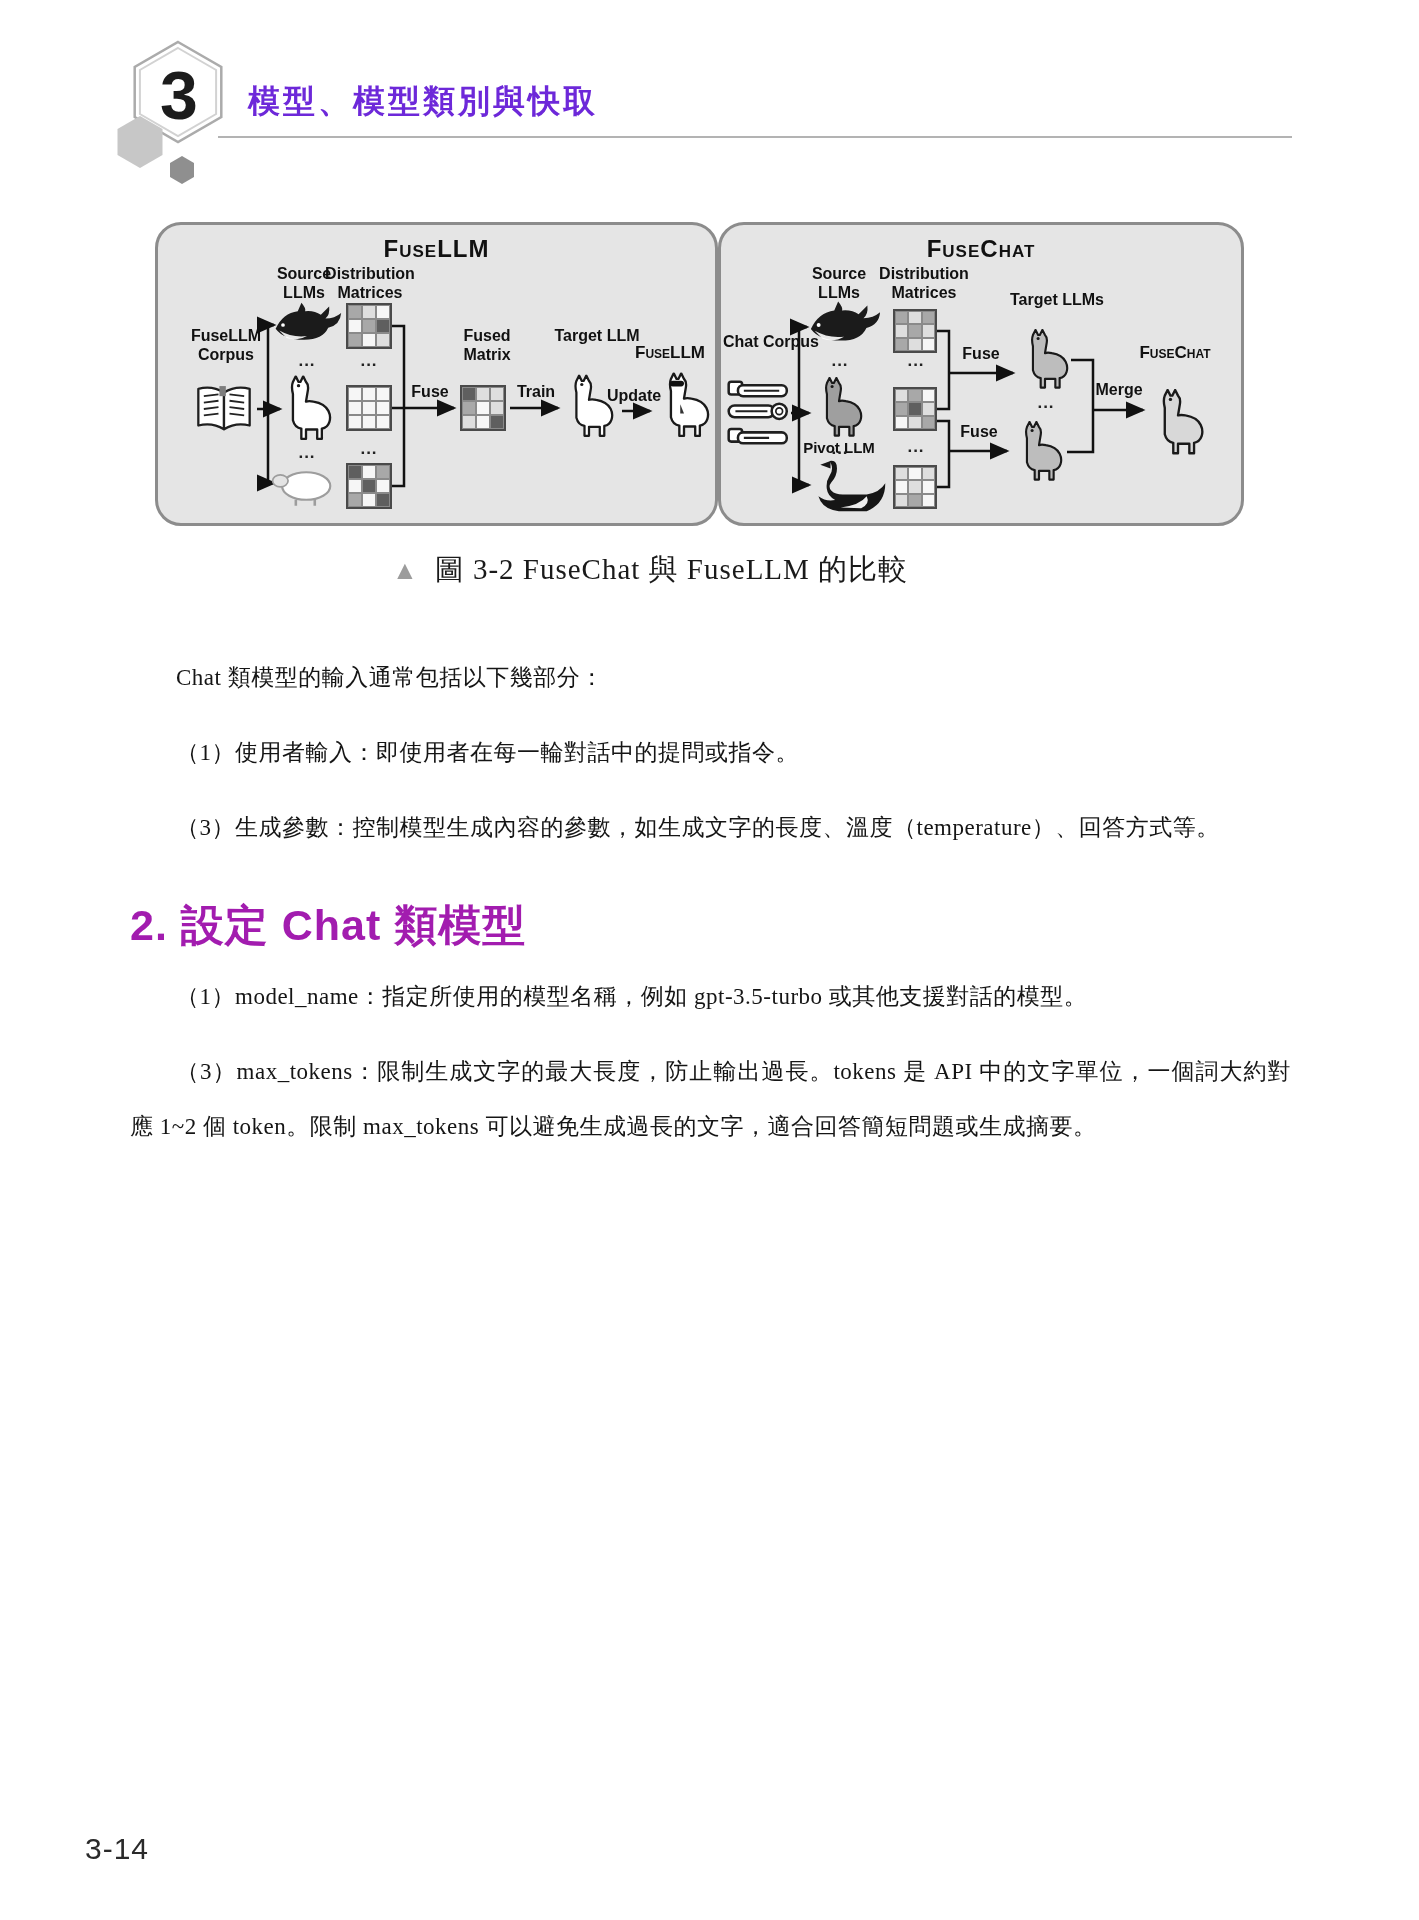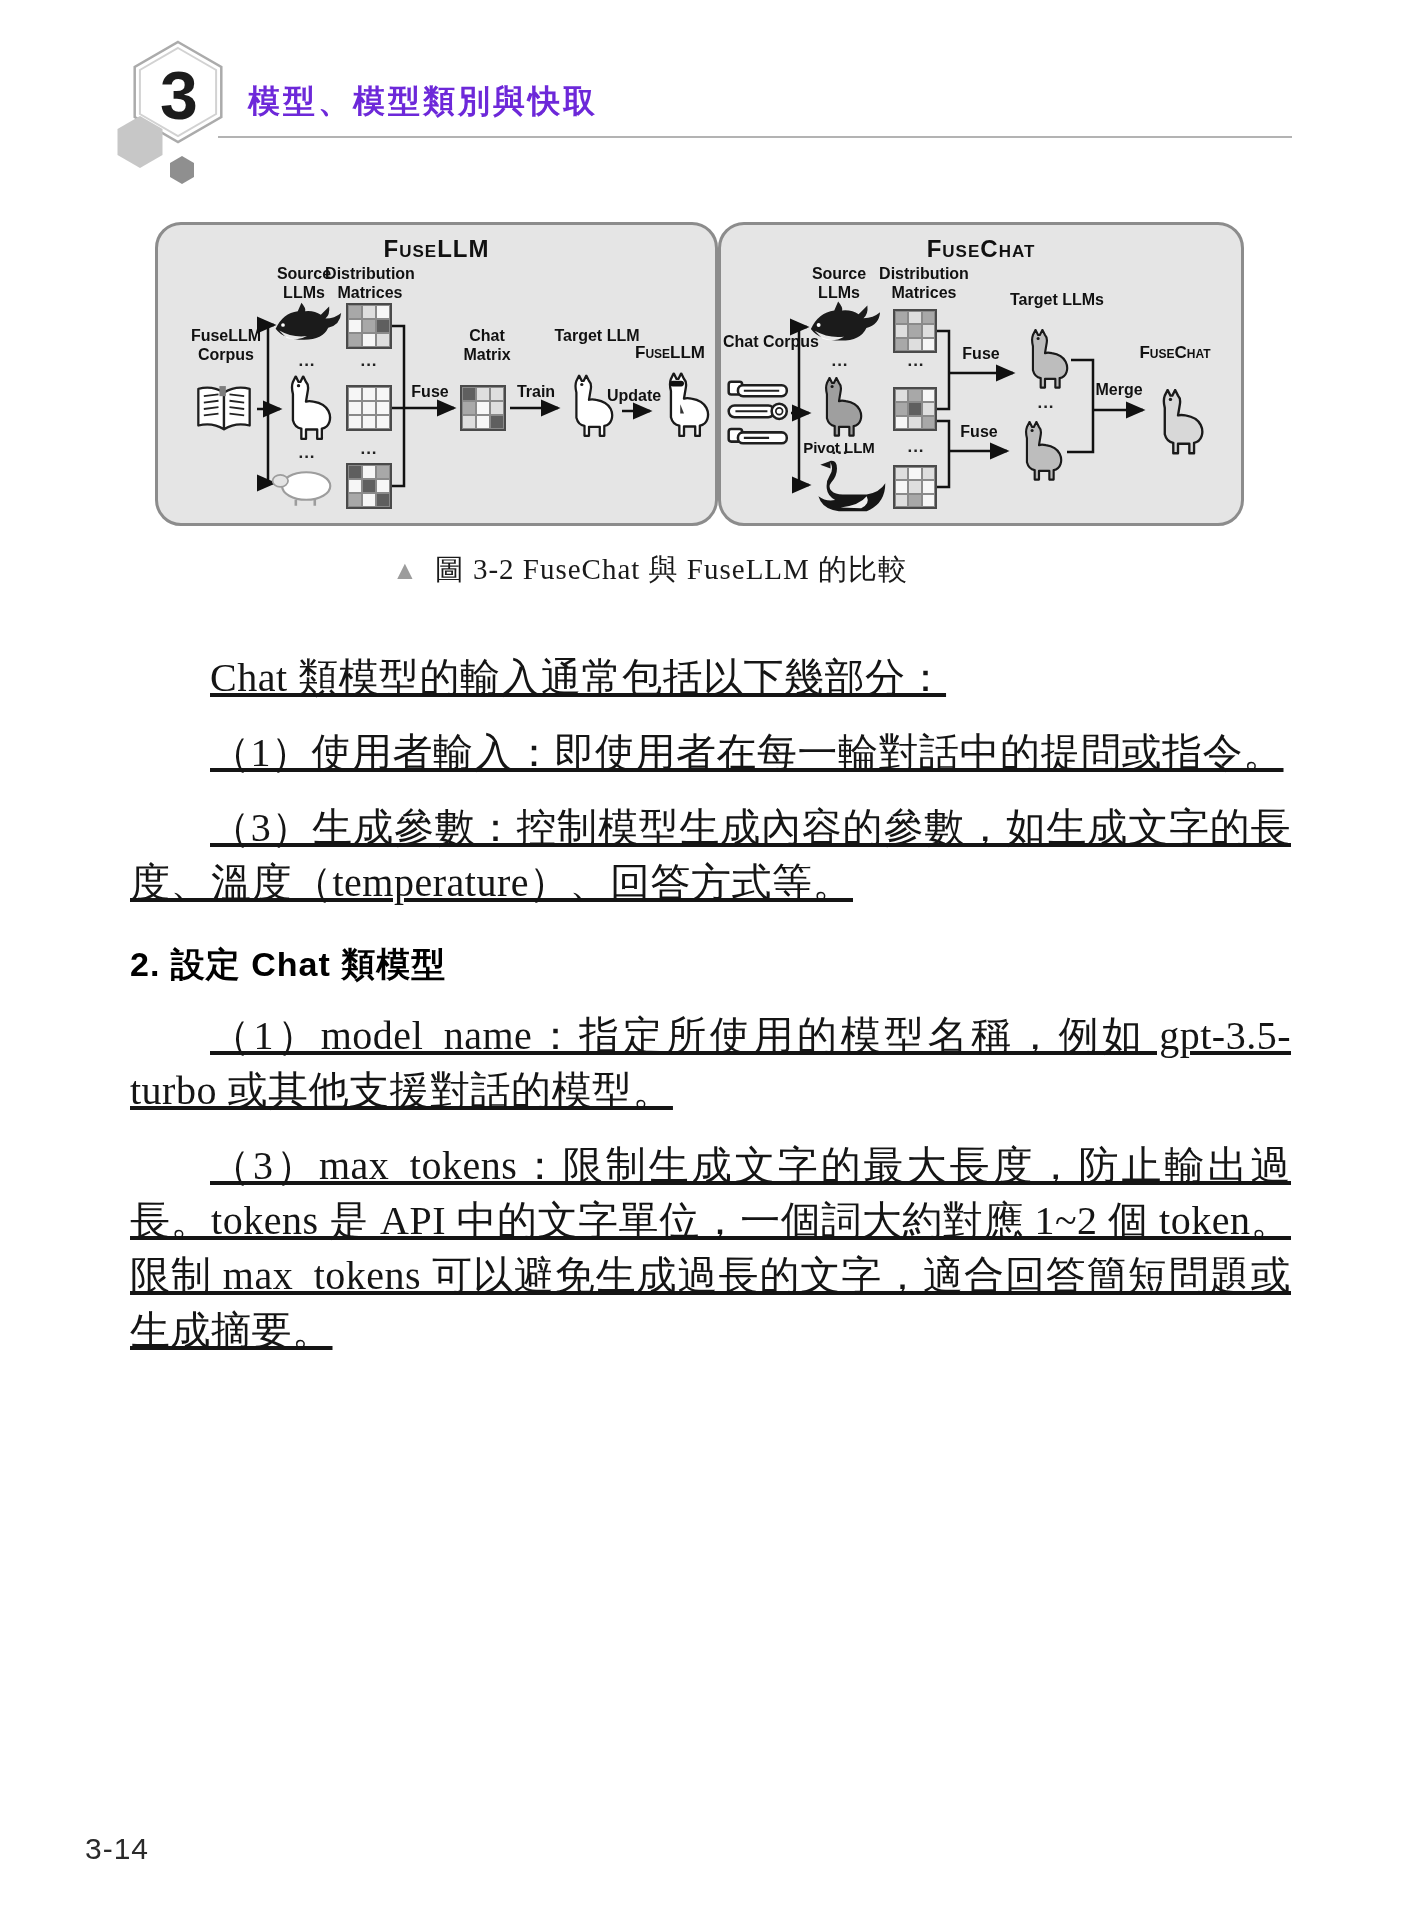--- a/index.html
+++ b/index.html
@@ -32,23 +32,23 @@
   .matrix i{display:block;border:1px solid #8a8a8a;}
   .matrix .d{background:#5f5f5f}.matrix .m{background:#a8a8a8}.matrix .l{background:#dedede}.matrix .w{background:#f6f6f6}
 
   
   .fig-caption{position:absolute;left:130px;top:550px;width:1040px;text-align:center;
         font-size:29px;color:#1a1a1a;letter-spacing:1px;}
   .fig-caption .marker{color:#9c9c9c;font-size:26px;margin-right:16px;}
 
   
   .body-text{position:absolute;left:130px;top:630px;width:1161px;text-align:justify;}
-  .body-text p{font-size:40px;line-height:55px;margin:20px 0;text-indent:2em;letter-spacing:0.5px;text-decoration:underline;}
+  .body-text p{font-size:23px;line-height:55px;margin:20px 0;text-indent:2em;letter-spacing:0.5px;}
   .body-text h3{font-family:"Liberation Sans","DejaVu Sans",sans-serif;font-weight:bold;
-        font-size:34px;line-height:44px;margin:32px 0 22px 0;color:#000000;letter-spacing:1px;}
+        font-size:43px;line-height:44px;margin:48px 0 22px 0;color:#a21caf;letter-spacing:1px;}
 
   .page-number{position:absolute;left:85px;top:1832px;
         font-family:"Liberation Sans","DejaVu Sans",sans-serif;font-size:30px;color:#2a2a2a;letter-spacing:1px;}
 </style>
 </head>
 <body>
 
 <svg width="0" height="0" style="position:absolute" aria-hidden="true">
   <defs>
     <symbol id="sym-orca" viewBox="0 0 80 52">
@@ -128,21 +128,21 @@
         <path d="M464 186 H492" marker-end="url(#ah1)"></path>
       </g>
     </svg>
 
     <div class="diagram-title">FuseLLM</div>
 
     <div class="dlabel" style="left:18px;top:102px;width:100px;">FuseLLM Corpus</div>
     <div class="dlabel" style="left:100px;top:40px;width:92px;">Source LLMs</div>
     <div class="dlabel" style="left:158px;top:40px;width:108px;">Distribution Matrices</div>
     <div class="dlabel" style="left:246px;top:158px;width:52px;">Fuse</div>
-    <div class="dlabel" style="left:288px;top:102px;width:82px;">Chat Matrix</div>
+    <div class="dlabel" style="left:288px;top:102px;width:82px;">Fused Matrix</div>
     <div class="dlabel" style="left:350px;top:158px;width:56px;">Train</div>
     <div class="dlabel" style="left:396px;top:102px;width:86px;">Target LLM</div>
     <div class="dlabel" style="left:444px;top:162px;width:64px;">Update</div>
     <div class="dlabel smallcaps" style="left:466px;top:118px;width:92px;">FuseLLM</div>
 
     <svg class="icon" style="left:33px;top:158px" width="66" height="52" viewBox="0 0 72 56">
         <use href="#sym-book"></use>
       </svg>
     <svg class="icon" style="left:112px;top:76px" width="74" height="48" viewBox="0 0 80 52">
         <use href="#sym-orca"></use>

